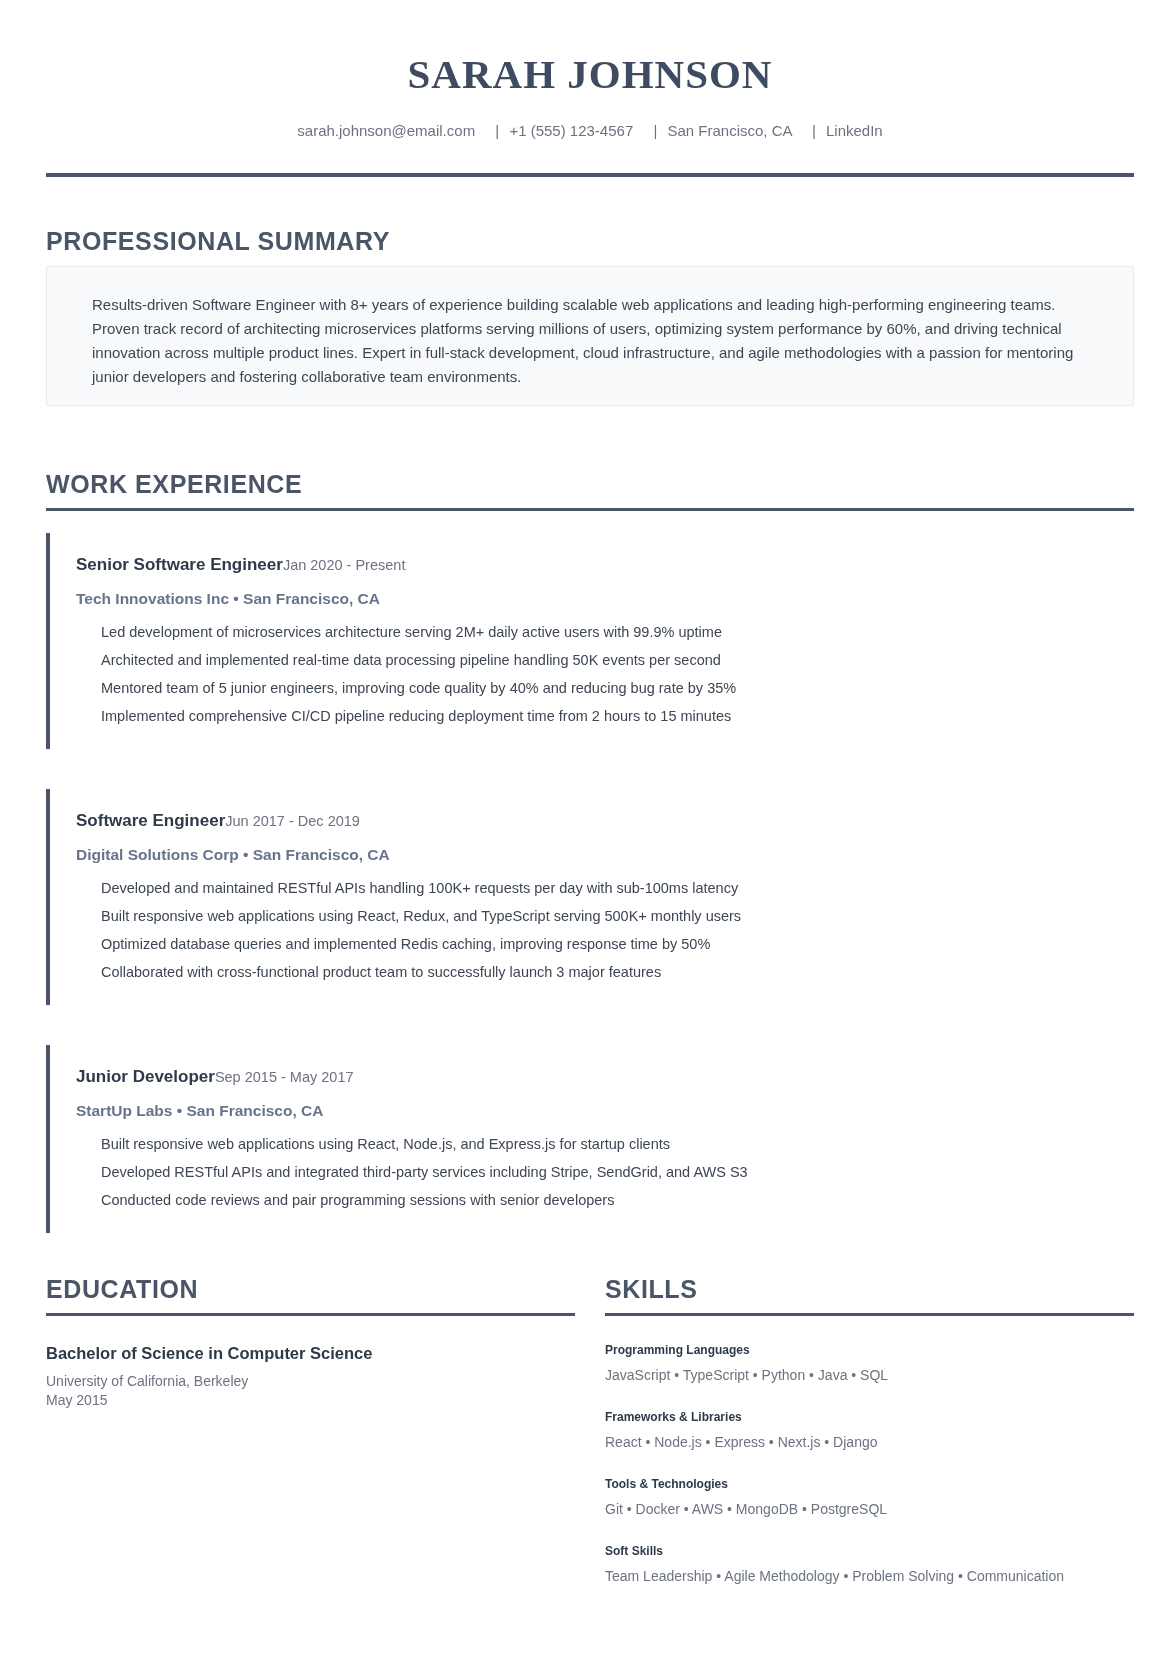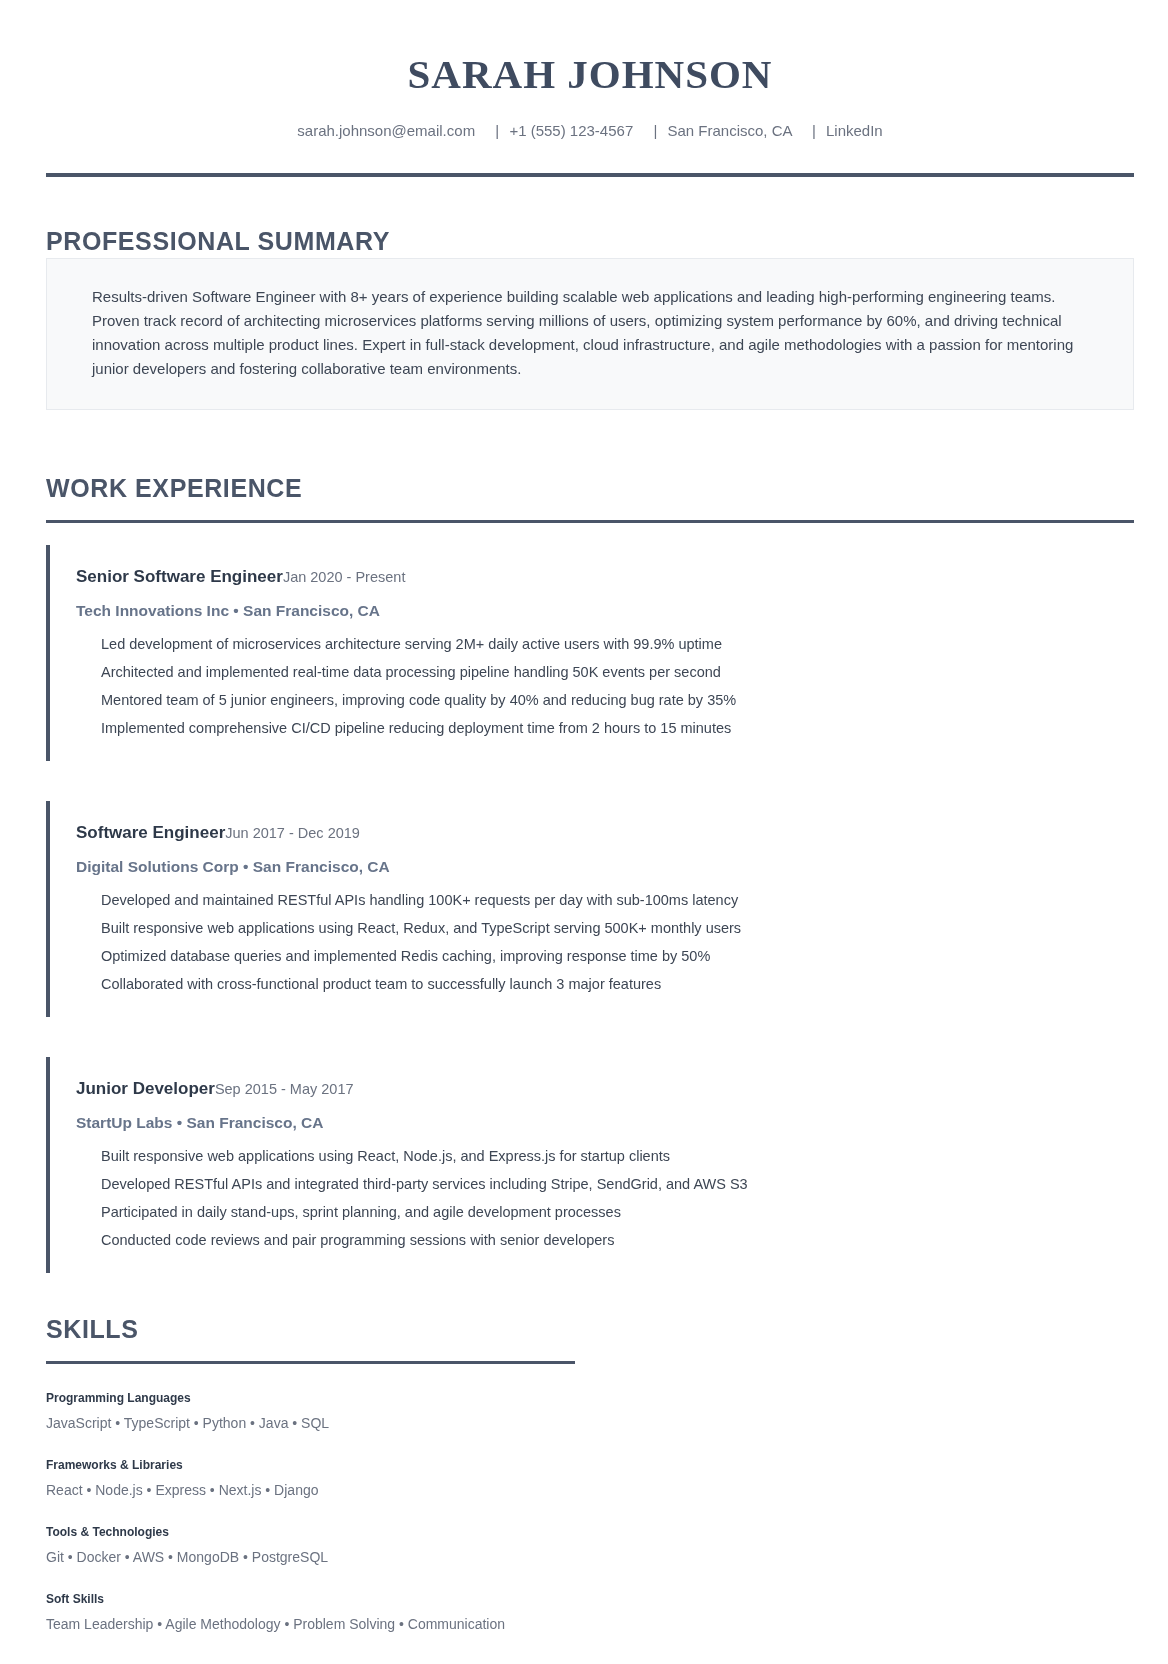--- a/index.html
+++ b/index.html
@@ -36,29 +36,29 @@
     background: #4a5568;
   }
 
   
   .sec-heading {
     font-size: 25px;
     font-weight: 700;
     letter-spacing: 0.6px;
     color: #4a5568;
   }
-  .ruled { border-bottom: 3px solid #4a5568; padding-bottom: 17px; }
+  .ruled { border-bottom: 3px solid #4a5568; padding-bottom: 9px; }
 
   
   .summary-section { margin-top: 50px; }
   .summary-box {
-    margin-top: 2px;
+    margin-top: 10px;
     background: #f8f9fa;
     border: 1px solid #e7eaee;
-    padding: 26px 52px 28px 45px;
+    padding: 26px 52px 16px 45px;
     font-size: 15px;
     line-height: 24px;
     color: #3d4654;
   }
 
   
   .experience-section { margin-top: 64px; }
   .jobs { margin-top: 22px; }
   .job {
     border-left: 4px solid #4a5568;
@@ -156,30 +156,35 @@
 
       <article class="job">
         <div class="job-header">
           <h3 class="job-title">Junior Developer</h3>
           <span class="job-dates">Sep 2015 - May 2017</span>
         </div>
         <div class="job-company">StartUp Labs • San Francisco, CA</div>
         <ul class="job-bullets">
           <li>Built responsive web applications using React, Node.js, and Express.js for startup clients</li>
           <li>Developed RESTful APIs and integrated third-party services including Stripe, SendGrid, and AWS S3</li>
-          <li>Participated in daily stand-ups, sprint planning, and agile development processes</li>
           <li>Conducted code reviews and pair programming sessions with senior developers</li>
         </ul>
       </article>
 
     </div>
   </section>
 
   <div class="bottom-grid">
 
+    <section>
+      <h2 class="sec-heading ruled">EDUCATION</h2>
+      <div class="degree">Bachelor of Science in Computer Science</div>
+      <div class="school">University of California, Berkeley</div>
+      <div class="grad-date">May 2015</div>
+    </section>
 
     <section>
       <h2 class="sec-heading ruled">SKILLS</h2>
 
       <div class="skill-group">
         <div class="skill-group-label">Programming Languages</div>
         <div class="skill-group-items">JavaScript • TypeScript • Python • Java • SQL</div>
       </div>
 
       <div class="skill-group">

